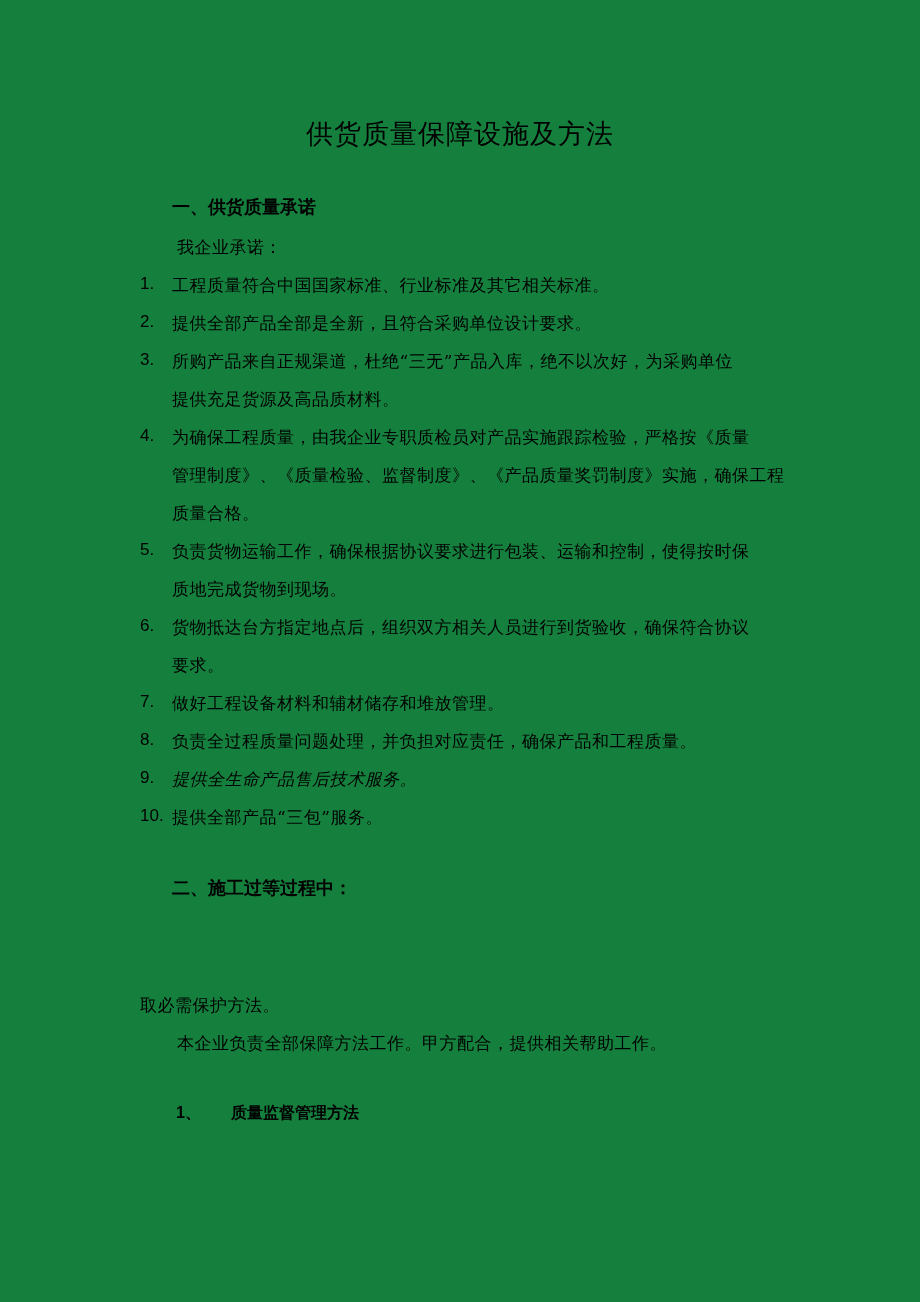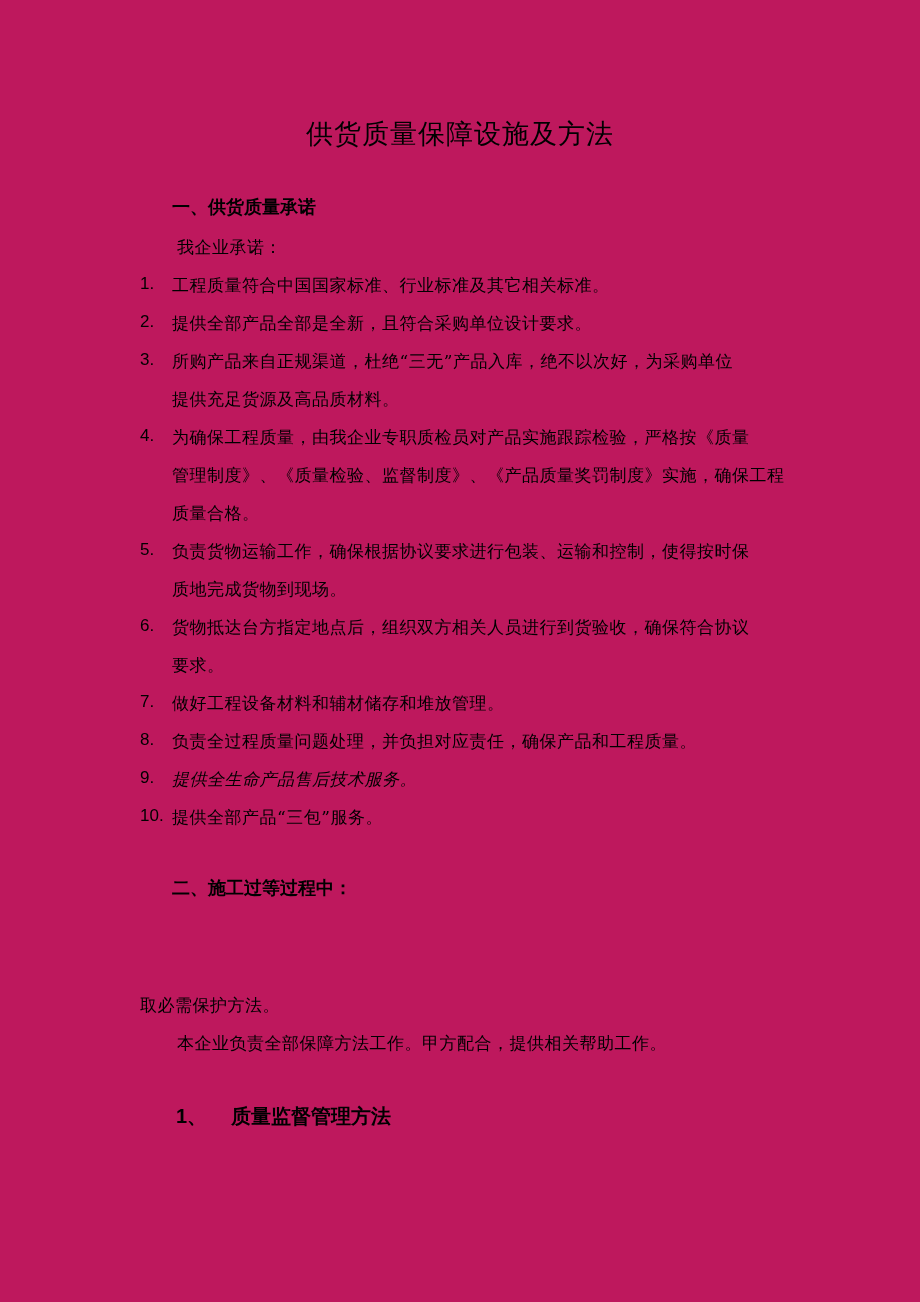--- a/index.html
+++ b/index.html
@@ -1,27 +1,27 @@
 <!DOCTYPE html>
 <html><head>
   <meta charset="utf-8">
   <style>
     html, body { margin:0; padding:0; background:#ffffff; }
     body { width:920px; height:1302px; position:relative; overflow:hidden;
            font-family:"DejaVu Serif","Liberation Serif",serif; color:#000; }
-    .page { position:absolute; left:0; top:0; width:920px; height:1302px; background:#be185d; }
+    .page { position:absolute; left:0; top:0; width:920px; height:1302px; background:#15803d; }
     .title { position:absolute; top:116px; left:0; width:920px; text-align:center;
              font-family:"DejaVu Sans","Liberation Sans",sans-serif; font-size:27px; letter-spacing:1px; }
     .h2 { position:absolute; left:172px; font-family:"DejaVu Sans","Liberation Sans",sans-serif;
           font-size:18px; font-weight:bold; }
     .line { position:absolute; font-size:17px; white-space:nowrap; letter-spacing:0.5px; }
     .num { position:absolute; left:140px; font-family:"Liberation Sans","DejaVu Sans",sans-serif; font-size:17px; }
     .item-text { left:172px; }
     .h3 { position:absolute; left:176px; font-family:"DejaVu Sans","Liberation Sans",sans-serif;
-          font-size:20px; font-weight:bold; }
+          font-size:16px; font-weight:bold; }
     .h3 .n { display:inline-block; width:55px; font-family:"Liberation Sans",sans-serif; }
   </style>
 </head>
 <body>
 
 <div class="page">
   <div class="title">供货质量保障设施及方法</div>
 
   <div class="h2" style="top:195px;">一、供货质量承诺</div>
   <div class="line" style="top:236px;left:177px;">我企业承诺：</div>

